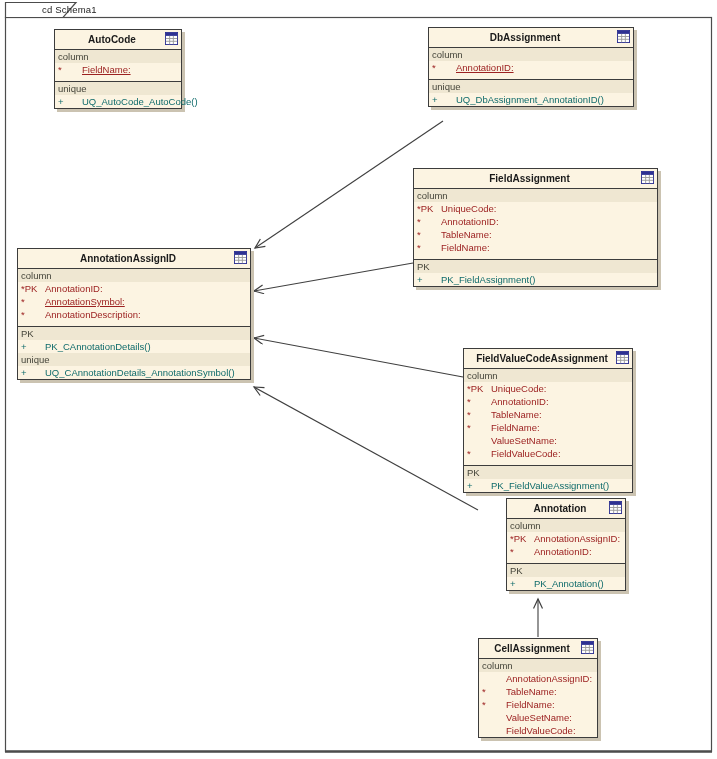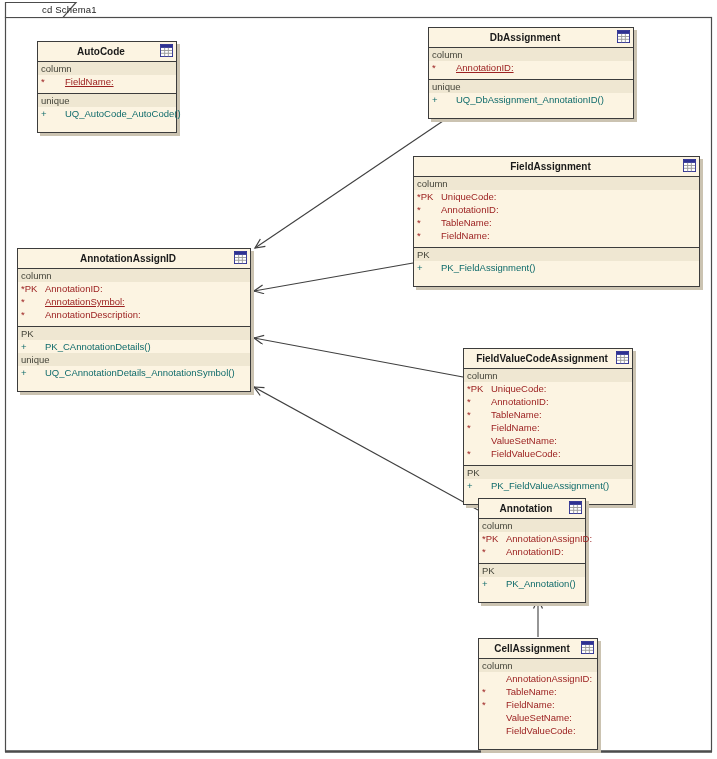--- a/index.html
+++ b/index.html
@@ -31,21 +31,21 @@
   }
   .e-title{
     position:relative;height:19px;
     border-bottom:1.5px solid var(--border,#3c3c3c);
     display:flex;align-items:center;justify-content:center;
     font-weight:bold;font-size:10px;color:#1a1a1a;
     padding:0 16px 0 4px;white-space:nowrap;
   }
   .t-icon{position:absolute;right:3px;top:2px;width:13px;height:13px;line-height:0;}
   .compartment{border-bottom:1.5px solid var(--border,#3c3c3c);padding-bottom:5px;}
-  .compartment:last-child{border-bottom:none;padding-bottom:12px;}
+  .compartment:last-child{border-bottom:none;padding-bottom:0;}
   .comp-header{
     background:var(--header-fill,#EFE7D2);
     padding:1px 3px;height:11px;line-height:11px;
     color:#45453a;font-size:9.5px;
   }
   .row{display:flex;height:13px;line-height:13px;padding-left:3px;white-space:nowrap;}
   .row .prefix{width:24px;flex:none;}
   .row.col{color:var(--column-text,#9C2121);}
   .row.op{color:var(--op-text,#0F6B6B);}
   .rtext.u{text-decoration:underline;}
@@ -69,21 +69,21 @@
         <line x1="413" y1="263" x2="254" y2="291" stroke="#3F3F3F" stroke-width="1.1" marker-end="url(#openarrow)" class="hit"></line>
         <line x1="463" y1="377" x2="254" y2="338" stroke="#3F3F3F" stroke-width="1.1" marker-end="url(#openarrow)" class="hit"></line>
         <line x1="478" y1="510" x2="254" y2="387" stroke="#3F3F3F" stroke-width="1.1" marker-end="url(#openarrow)" class="hit"></line>
         <line x1="538" y1="637" x2="538" y2="599" stroke="#3F3F3F" stroke-width="1.1" marker-end="url(#openarrow)" class="hit"></line>
       </g>
   </svg>
 
   <span class="frame-label">cd Schema1</span>
 
   <div class="layer" id="entities">
-      <div class="entity" style="left: 37px; top: 29px; width: 140px; margin-top: 12px;">
+      <div class="entity" style="left: 54px; top: 29px; width: 128px;">
         <div class="e-title">
           <span>AutoCode</span>
           <span class="t-icon"><svg width="13" height="13" viewBox="0 0 14 14">
               <rect x="0.5" y="0.5" width="13" height="13" fill="#ffffff" stroke="#2E3192"></rect>
               <rect x="1" y="1" width="12" height="3.2" fill="#2E3192"></rect>
               <path d="M1 7h12 M1 10h12 M5 4.2v9 M9 4.2v9" stroke="#9a9a9a" stroke-width="1" fill="none"></path>
             </svg></span>
         </div>
         <div class="compartment">
           <div class="comp-header">column</div>
@@ -117,21 +117,21 @@
           </div>
         </div>
         <div class="compartment">
           <div class="comp-header">unique</div>
           <div class="row op">
             <span class="prefix">+</span>
             <span class="rtext">UQ_DbAssignment_AnnotationID()</span>
           </div>
         </div>
       </div>
-      <div class="entity" style="left: 413px; top: 156px; width: 287px;">
+      <div class="entity" style="left: 413px; top: 168px; width: 245px;">
         <div class="e-title">
           <span>FieldAssignment</span>
           <span class="t-icon"><svg width="13" height="13" viewBox="0 0 14 14">
               <rect x="0.5" y="0.5" width="13" height="13" fill="#ffffff" stroke="#2E3192"></rect>
               <rect x="1" y="1" width="12" height="3.2" fill="#2E3192"></rect>
               <path d="M1 7h12 M1 10h12 M5 4.2v9 M9 4.2v9" stroke="#9a9a9a" stroke-width="1" fill="none"></path>
             </svg></span>
         </div>
         <div class="compartment">
           <div class="comp-header">column</div>
@@ -234,21 +234,21 @@
           </div>
         </div>
         <div class="compartment">
           <div class="comp-header">PK</div>
           <div class="row op">
             <span class="prefix">+</span>
             <span class="rtext">PK_FieldValueAssignment()</span>
           </div>
         </div>
       </div>
-      <div class="entity" style="left: 478px; top: 498px; width: 108px;">
+      <div class="entity" style="left: 506px; top: 498px; width: 120px;">
         <div class="e-title">
           <span>Annotation</span>
           <span class="t-icon"><svg width="13" height="13" viewBox="0 0 14 14">
               <rect x="0.5" y="0.5" width="13" height="13" fill="#ffffff" stroke="#2E3192"></rect>
               <rect x="1" y="1" width="12" height="3.2" fill="#2E3192"></rect>
               <path d="M1 7h12 M1 10h12 M5 4.2v9 M9 4.2v9" stroke="#9a9a9a" stroke-width="1" fill="none"></path>
             </svg></span>
         </div>
         <div class="compartment">
           <div class="comp-header">column</div>

